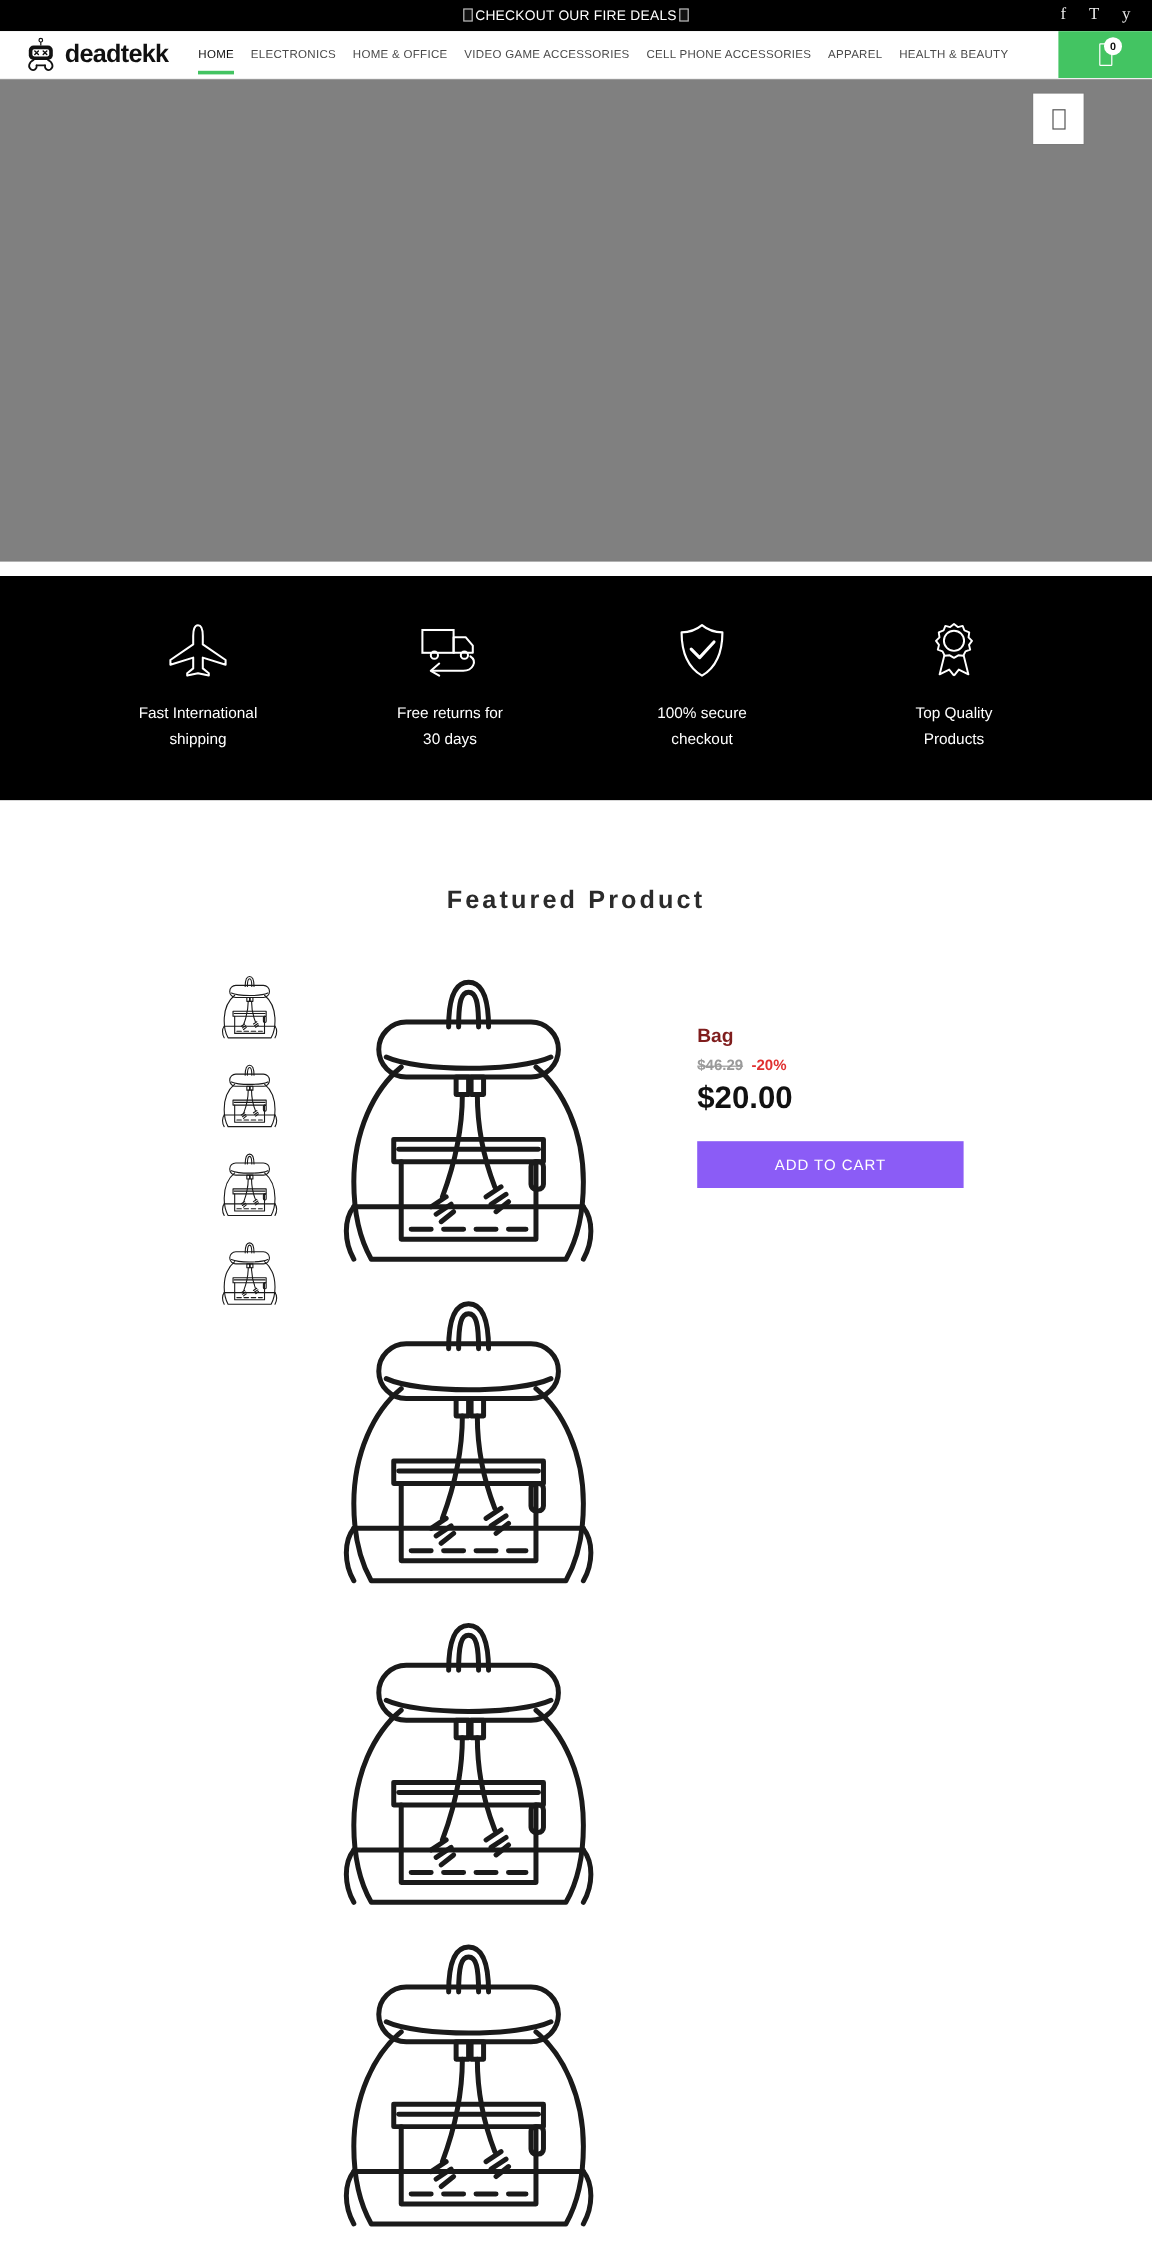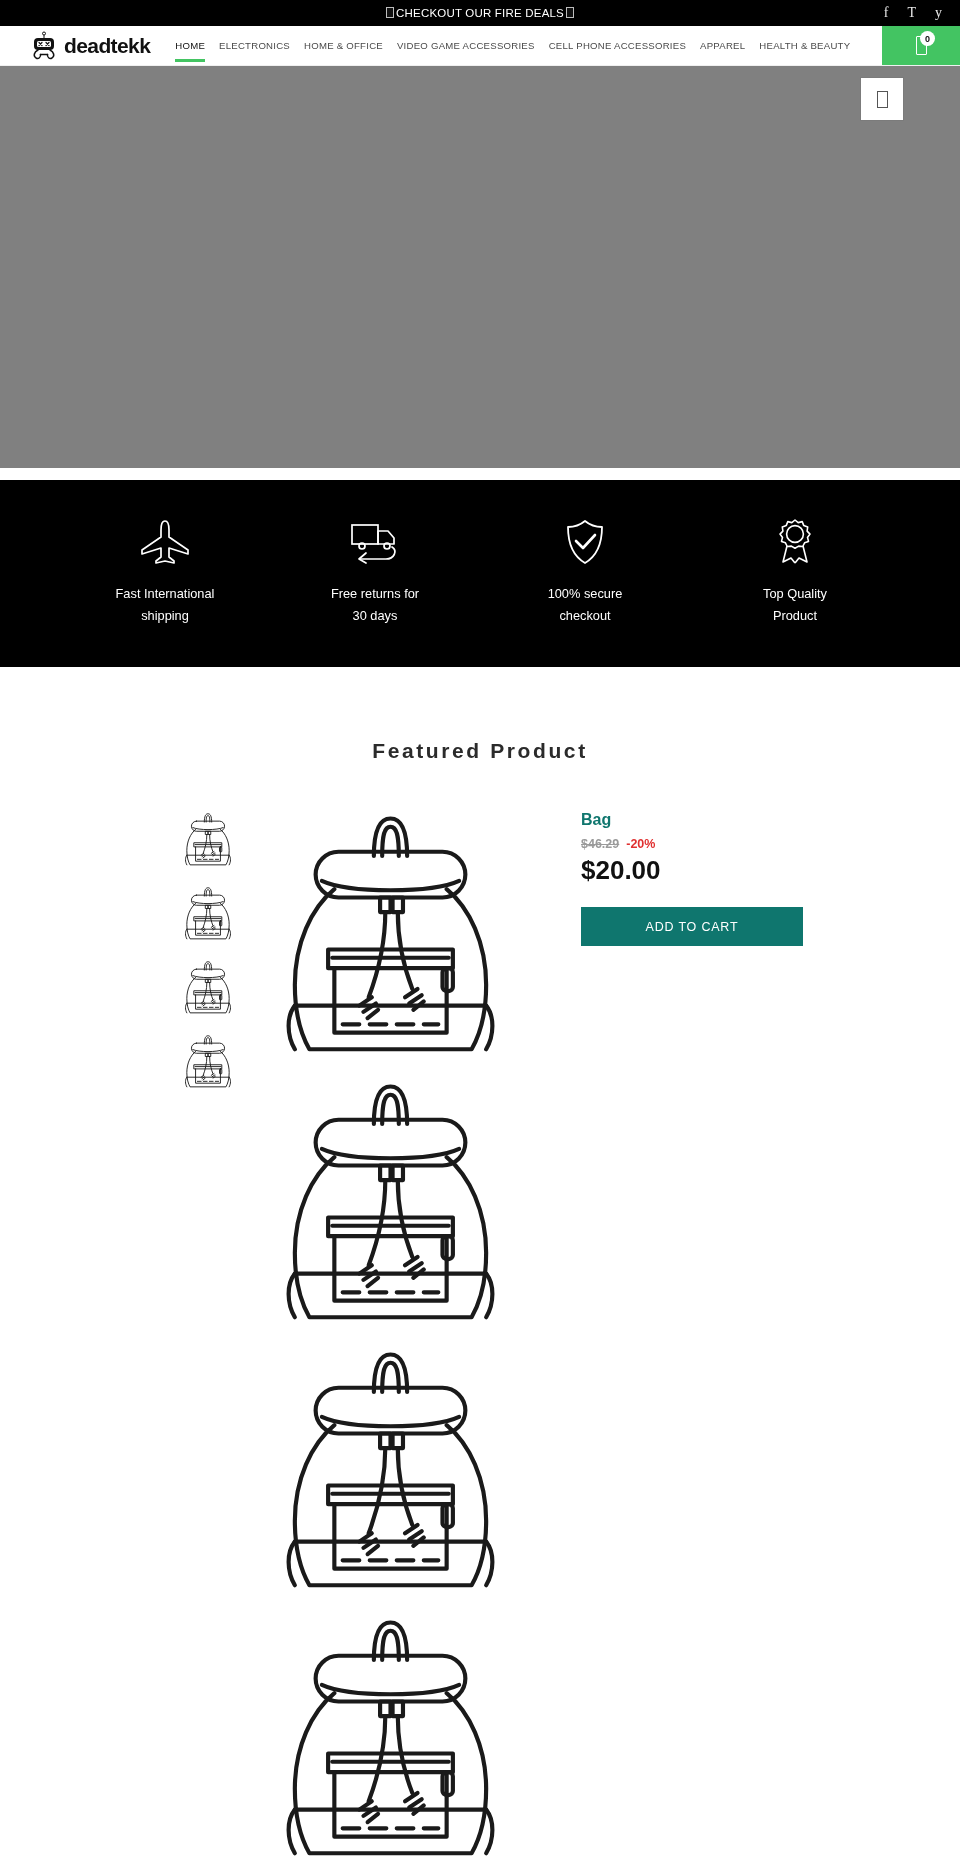--- a/index.html
+++ b/index.html
@@ -35,21 +35,21 @@
     font-size:14px; color:#e9e9e9; line-height:1; cursor:pointer;
   }
 
   
   .header {
     height:40px; background:#fff; display:flex; align-items:stretch;
     position:relative; border-bottom:1px solid #f0f0f0;
   }
   .brand {
     display:flex; align-items:center; gap:7px;
-    padding-left:31px; padding-right:18px; cursor:pointer;
+    padding-left:21px; padding-right:18px; cursor:pointer;
   }
   .brand-mark { width:26px; height:30px; display:block; }
   .brand-name {
     font-size:21px; font-weight:700; letter-spacing:-.6px; color:#111;
   }
   .nav { display:flex; align-items:stretch; gap:0; }
   .nav-item {
     display:flex; align-items:center; position:relative;
     padding:0 7px; font-size:9.6px; letter-spacing:.25px;
     color:#4a4a4a; cursor:pointer; white-space:nowrap; text-transform:uppercase;
@@ -123,30 +123,30 @@
     justify-content:center; cursor:pointer; background:#fff;
   }
   .thumb svg { width:58px; height:58px; }
   .gallery { width:270px; display:flex; flex-direction:column; gap:0; }
   .gallery-img {
     width:270px; height:268px; display:flex;
     align-items:center; justify-content:center;
   }
   .gallery-img svg { width:255px; height:262px; }
   .info { width:275px; padding-left:56px; padding-top:8px; }
-  .p-title { font-size:16px; font-weight:700; color:#0f766e; }
+  .p-title { font-size:16px; font-weight:700; color:#7f1d1d;margin-top:44px; }
   .p-prices { margin-top:8px; display:flex; align-items:center; gap:7px; }
   .p-compare {
     font-size:12.5px; color:#9a9a9a; text-decoration:line-through; font-weight:700;
   }
   .p-discount { font-size:12.5px; color:#e03131; font-weight:700; }
   .p-price { margin-top:4px; font-size:26px; font-weight:700; color:#111; }
   .atc {
     margin-top:21px; width:222px; height:39px;
-    background:#0f766e; border:0; color:#fff;
+    background:#8b5cf6; border:0; color:#fff;
     font-family:"Liberation Sans", sans-serif;
     font-size:12.5px; letter-spacing:.8px; cursor:pointer;
     display:flex; align-items:center; justify-content:center;
   }
 </style>
 </head>
 <body>
 
 <div class="page">
 
@@ -259,21 +259,21 @@
       <div class="feature-icon">
         <svg width="46" height="48" viewBox="0 0 46 48">
           <path d="M23 2 l3.2 2.6 4-1 1.5 3.8 4 1.6 -0.6 4.1 2.9 3 -2.5 3.3 1 4 -3.9 1.4 -1.9 3.7 -4.1 -0.4 -3.6 2.1 -3.6 -2.1 -4.1 0.4 -1.9 -3.7 -3.9 -1.4 1 -4 -2.5 -3.3 2.9 -3 -0.6 -4.1 4 -1.6 1.5 -3.8 4 1 Z" fill="none" stroke="#fff" stroke-width="1.6" stroke-linejoin="round"></path>
           <circle cx="23" cy="16" r="8.4" fill="none" stroke="#fff" stroke-width="1.6"></circle>
           <path d="M15 28 L11 44 L19 40 L23 45" fill="none" stroke="#fff" stroke-width="1.6" stroke-linejoin="round"></path>
           <path d="M31 28 L35 44 L27 40 L23 45" fill="none" stroke="#fff" stroke-width="1.6" stroke-linejoin="round"></path>
         </svg>
       </div>
       <div class="feature-label">
         <span>Top Quality</span><br>
-        <span>Product</span>
+        <span>Products</span>
       </div>
     </div>
 
   </div>
 
   <div class="featured">
     <div class="featured-title">Featured Product</div>
 
     <div class="product">
 

